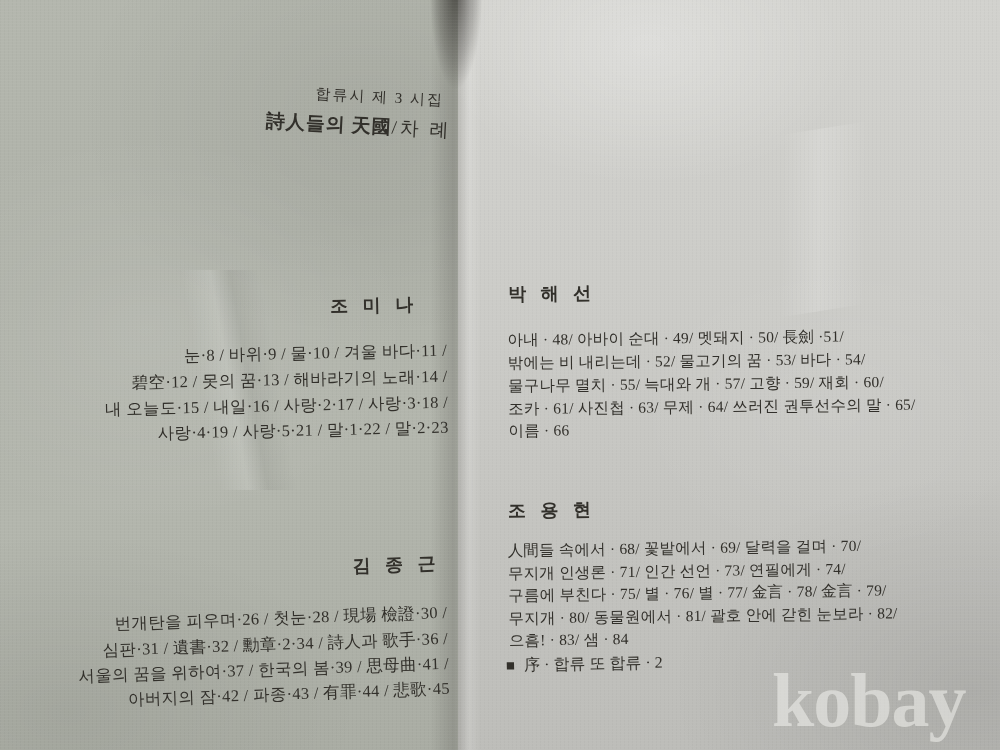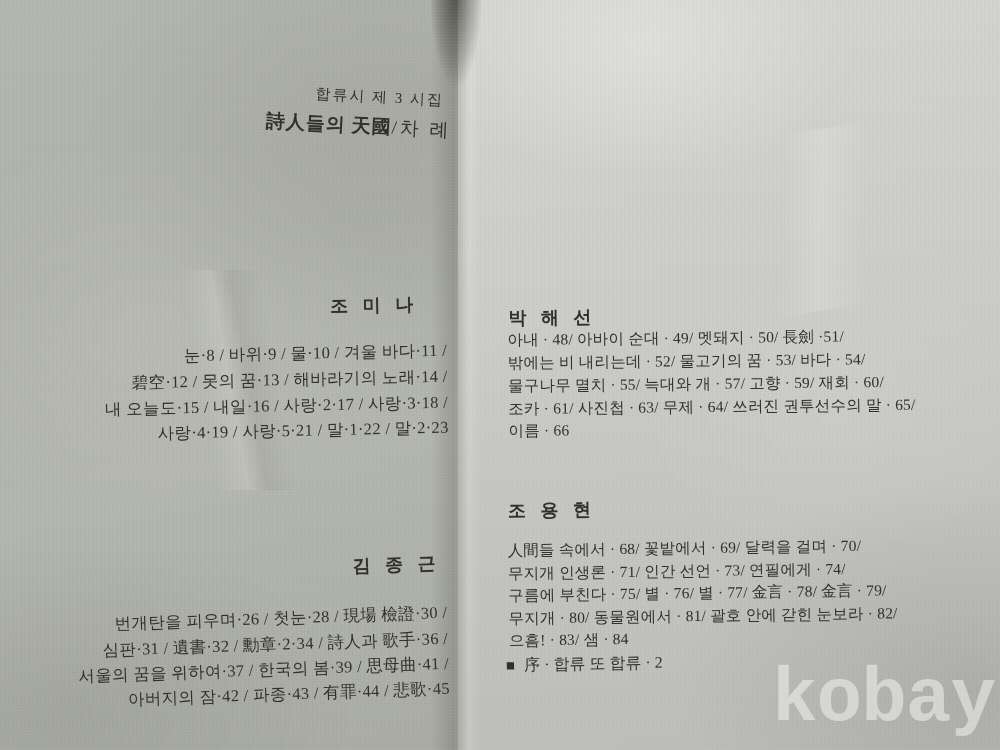--- a/index.html
+++ b/index.html
@@ -67,21 +67,21 @@
 
   .tline{position:absolute;white-space:nowrap;}
   .lline{left:28px;width:420px;text-align:right;font-size:16.5px;letter-spacing:0.3px;}
   .rline{left:508px;width:420px;text-align:left;font-size:15.5px;letter-spacing:0.2px;}
 
   .preface{position:absolute;left:506px;top:654px;font-size:16px;white-space:nowrap;transform:rotate(-1.1deg);}
   .preface .sq{font-size:15px;margin-right:9px;}
 
   .watermark{
     position:absolute;left:772px;top:662px;
-    font-family:Liberation Mono, monospace;
+    font-family:Liberation Serif, serif;
     font-weight:700;font-size:76px;line-height:1;letter-spacing:-1px;
     color:rgba(246,246,242,0.52);
   }
 </style>
 </head>
 <body>
 
 <div class="photo">
 
   <div class="page page-left"></div>
@@ -107,21 +107,21 @@
 
   <div class="lwrap lwrap-b">
     <div class="author author-left" style="top:558px;width:443px">김 종 근</div>
     <div class="tline lline" style="top:609px">번개탄을 피우며·26 / 첫눈·28 / 現場 檢證·30 /</div>
     <div class="tline lline" style="top:635px">심판·31 / 遺書·32 / 勳章·2·34 / 詩人과 歌手·36 /</div>
     <div class="tline lline" style="top:660px">서울의 꿈을 위하여·37 / 한국의 봄·39 / 思母曲·41 /</div>
     <div class="tline lline" style="top:685px;padding-right:28px">아버지의 잠·42 / 파종·43 / 有罪·44 / 悲歌·45</div>
   </div>
 
   <div class="rwrap rwrap-a">
-    <div class="author author-right" style="top:304px">박 해 선</div>
+    <div class="author author-right" style="top:280px">박 해 선</div>
     <div class="tline rline" style="top:328px">아내 · 48/ 아바이 순대 · 49/ 멧돼지 · 50/ 長劍 ·51/</div>
     <div class="tline rline" style="top:351px">밖에는 비 내리는데 · 52/ 물고기의 꿈 · 53/ 바다 · 54/</div>
     <div class="tline rline" style="top:374px">물구나무 멸치 · 55/ 늑대와 개 · 57/ 고향 · 59/ 재회 · 60/</div>
     <div class="tline rline" style="top:397px">조카 · 61/ 사진첩 · 63/ 무제 · 64/ 쓰러진 권투선수의 말 · 65/</div>
     <div class="tline rline" style="top:419px">이름 · 66</div>
   </div>
 
   <div class="rwrap rwrap-b">
     <div class="author author-right" style="top:496px">조 용 현</div>
     <div class="tline rline" style="top:538px">人間들 속에서 · 68/ 꽃밭에서 · 69/ 달력을 걸며 · 70/</div>

